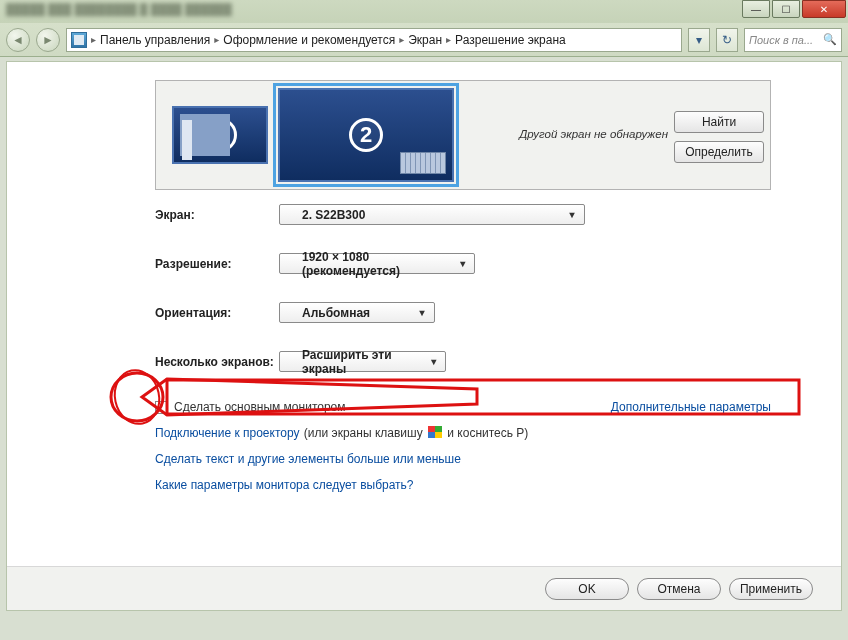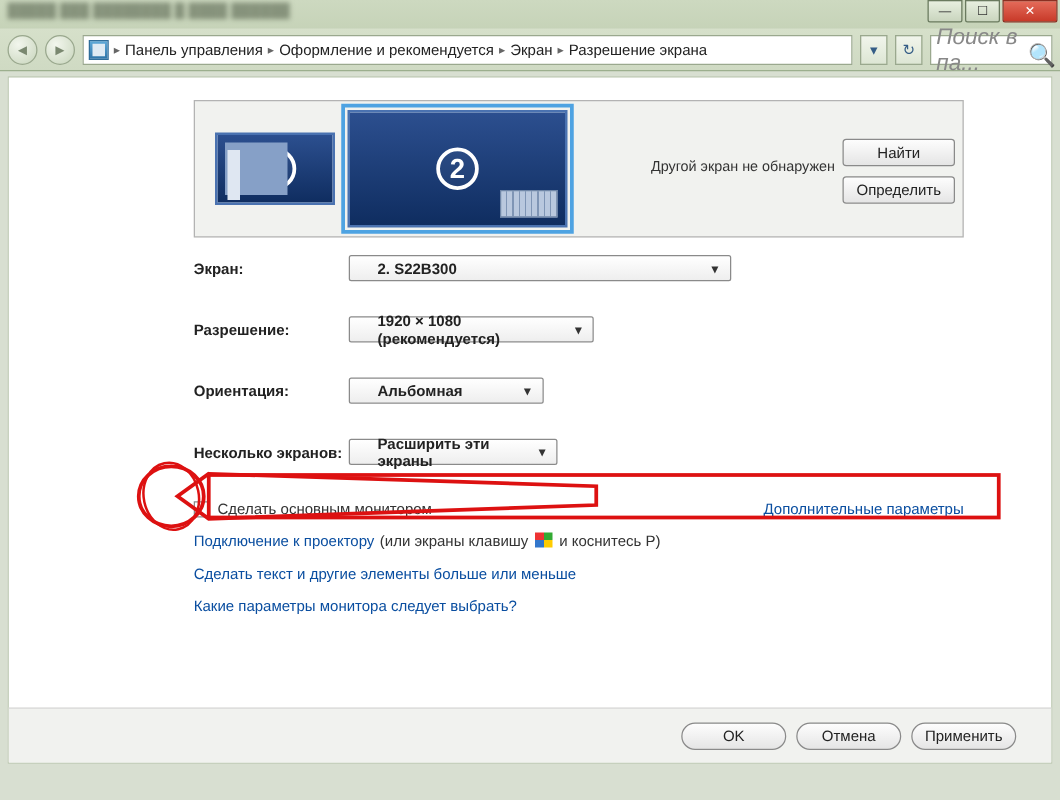--- a/index.html
+++ b/index.html
@@ -78,21 +78,21 @@
     border: 1px solid #9aa88e;
     background: linear-gradient(#f1f5ec,#dde6d4);
     display:flex;align-items:center;justify-content:center;
     color:#355d86;
   }
   .search-box {
     width: 98px; height: 24px;
     border: 1px solid #9aa88e; background:#fff;
     display:flex;align-items:center;
     padding: 0 4px; gap:4px;
-    color:#888; font-style:italic; font-size:18px;
+    color:#888; font-style:italic; font-size:11px;
     position: relative;
   }
   .search-box .mag {
     position:absolute; right:4px; top:4px;
     width:14px;height:14px;
     color:#2a5f9e; font-style:normal;
   }
   
   .panel-outer {
     margin: 4px 6px 0 6px;
@@ -145,20 +145,21 @@
   .mon2 .kb {
     position:absolute; right:6px; bottom:6px; width:46px;height:22px;
     background:
       repeating-linear-gradient(90deg,#b9c8de 0 4px,#7f95b5 4px 5px),
       #b9c8de;
     border:1px solid #6f86a7;
   }
   .not-detected {
     font-size:11.5px; color:#333; text-align:center; line-height:1.2;
     padding: 8px 2px;
+    font-style: italic;
   }
   .preview-btns {
     width: 90px; display:flex; flex-direction:column; gap:8px; padding-top:4px;
   }
   .w7-btn {
     height: 22px;
     border: 1px solid #8a8a8a;
     border-radius: 3px;
     background: linear-gradient(#fdfdfd,#e5e5e5);
     font-size:12px; color:#222;

